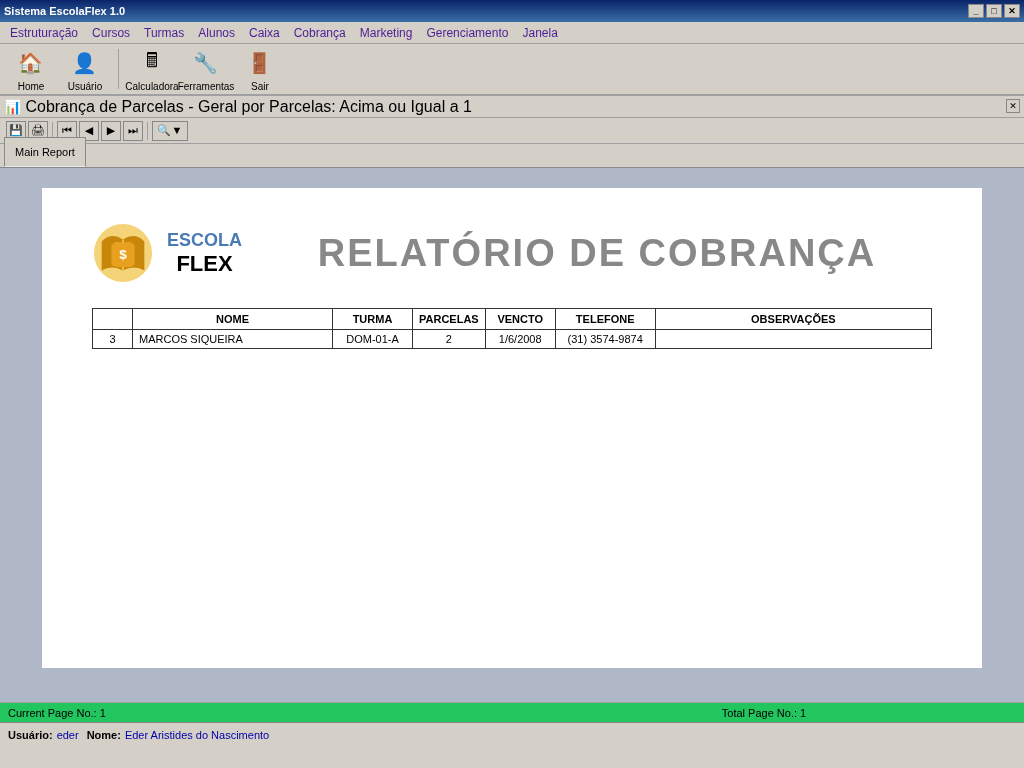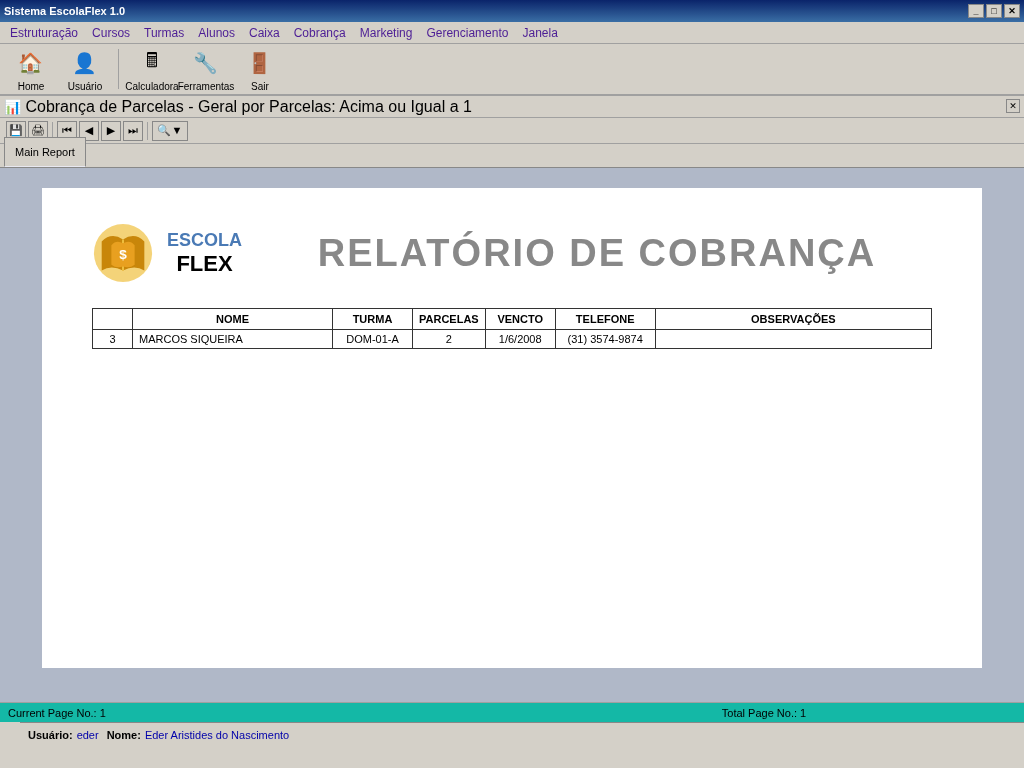--- a/index.html
+++ b/index.html
@@ -195,41 +195,40 @@
     .td-num { text-align: center; width: 40px; }
     .td-nome { width: 200px; }
     .td-turma { text-align: center; width: 80px; }
     .td-parcelas { text-align: center; width: 60px; }
     .td-vencto { text-align: center; width: 70px; }
     .td-telefone { text-align: center; width: 100px; }
     .td-obs { width: auto; }
 
     
     #status-bar {
-      background: #14b8a6;
+      background: #22c55e;
       height: 20px;
       display: flex;
       align-items: center;
       border-top: 1px solid #a0a0a0;
       padding: 0 8px;
       gap: 0;
       font-size: 11px;
     }
     .status-item { flex: 1; }
 
     
     #bottom-bar {
       background: #d4d0c8;
       height: 22px;
       display: flex;
       align-items: center;
       border-top: 1px solid #888;
       padding: 12px 8px;
       font-size: 11px;
-      margin-left: 20px;
     }
   </style>
 </head>
 <body>
 
 <div id="title-bar">
   <span>Sistema EscolaFlex 1.0</span>
   <div id="title-bar-buttons">
     <div class="title-btn">_</div>
     <div class="title-btn">□</div>

